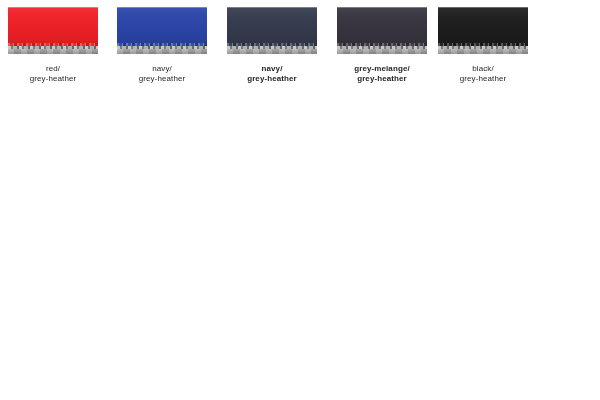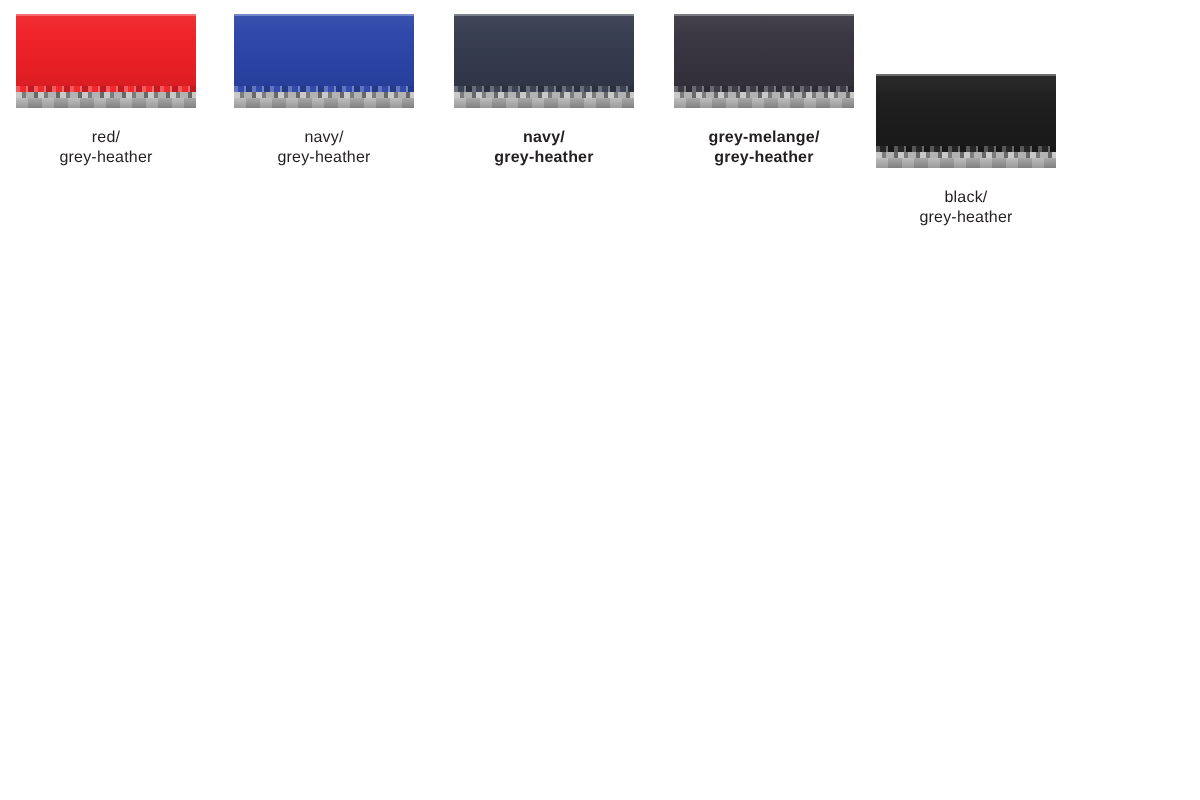--- a/index.html
+++ b/index.html
@@ -198,21 +198,21 @@
       </div>
       <div class="chip-seam" style="background-color: rgb(55, 52, 63);"></div>
       <div class="chip-heather" style="background: rgb(157, 157, 157);"></div>
     </div>
     <div class="swatch-caption" style="color: rgb(35, 31, 32);">
       <span class="caption-line">grey-melange/</span>
       <span class="caption-line">grey-heather</span>
     </div>
   </div>
 
-  <div class="swatch-item" style="left:438px;margin-top:30px;">
+  <div class="swatch-item" style="left:438px;">
     <div class="swatch-chip">
       <div class="chip-body" style="background: rgb(28, 28, 28);">
         <div class="chip-top-edge"></div>
         <div class="chip-shade"></div>
       </div>
       <div class="chip-seam" style="background-color: rgb(28, 28, 28);"></div>
       <div class="chip-heather" style="background: rgb(157, 157, 157);"></div>
     </div>
     <div class="swatch-caption" style="color: rgb(35, 31, 32);">
       <span class="caption-line">black/</span>

